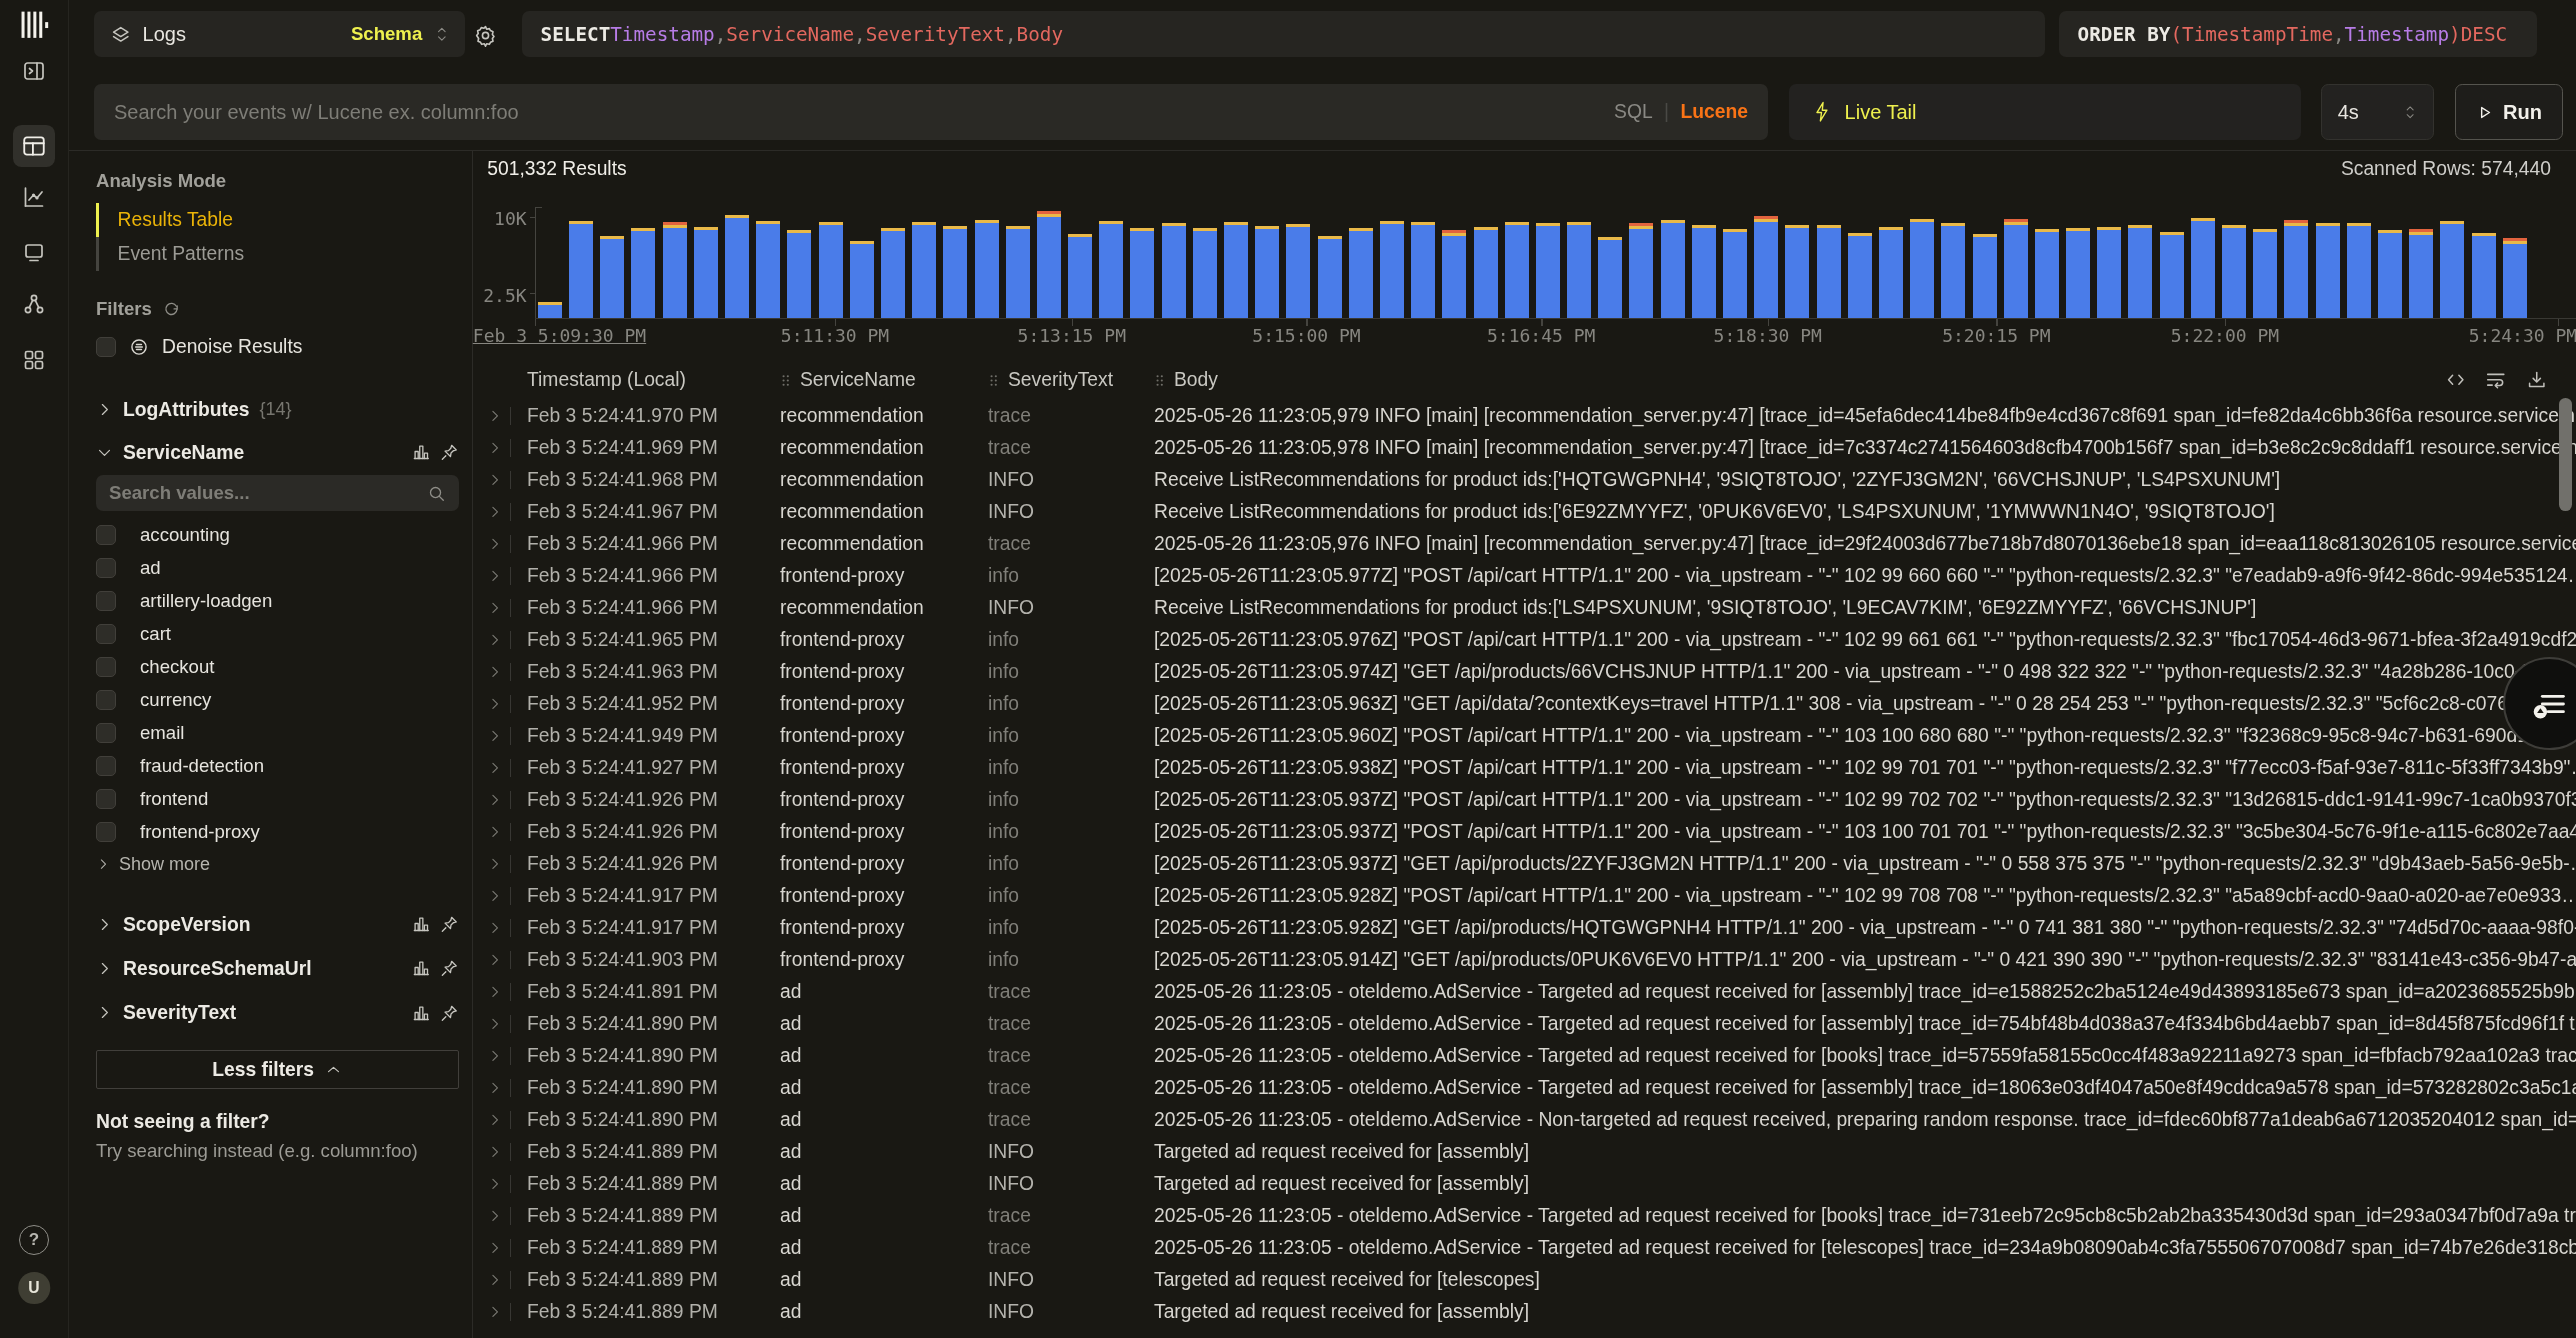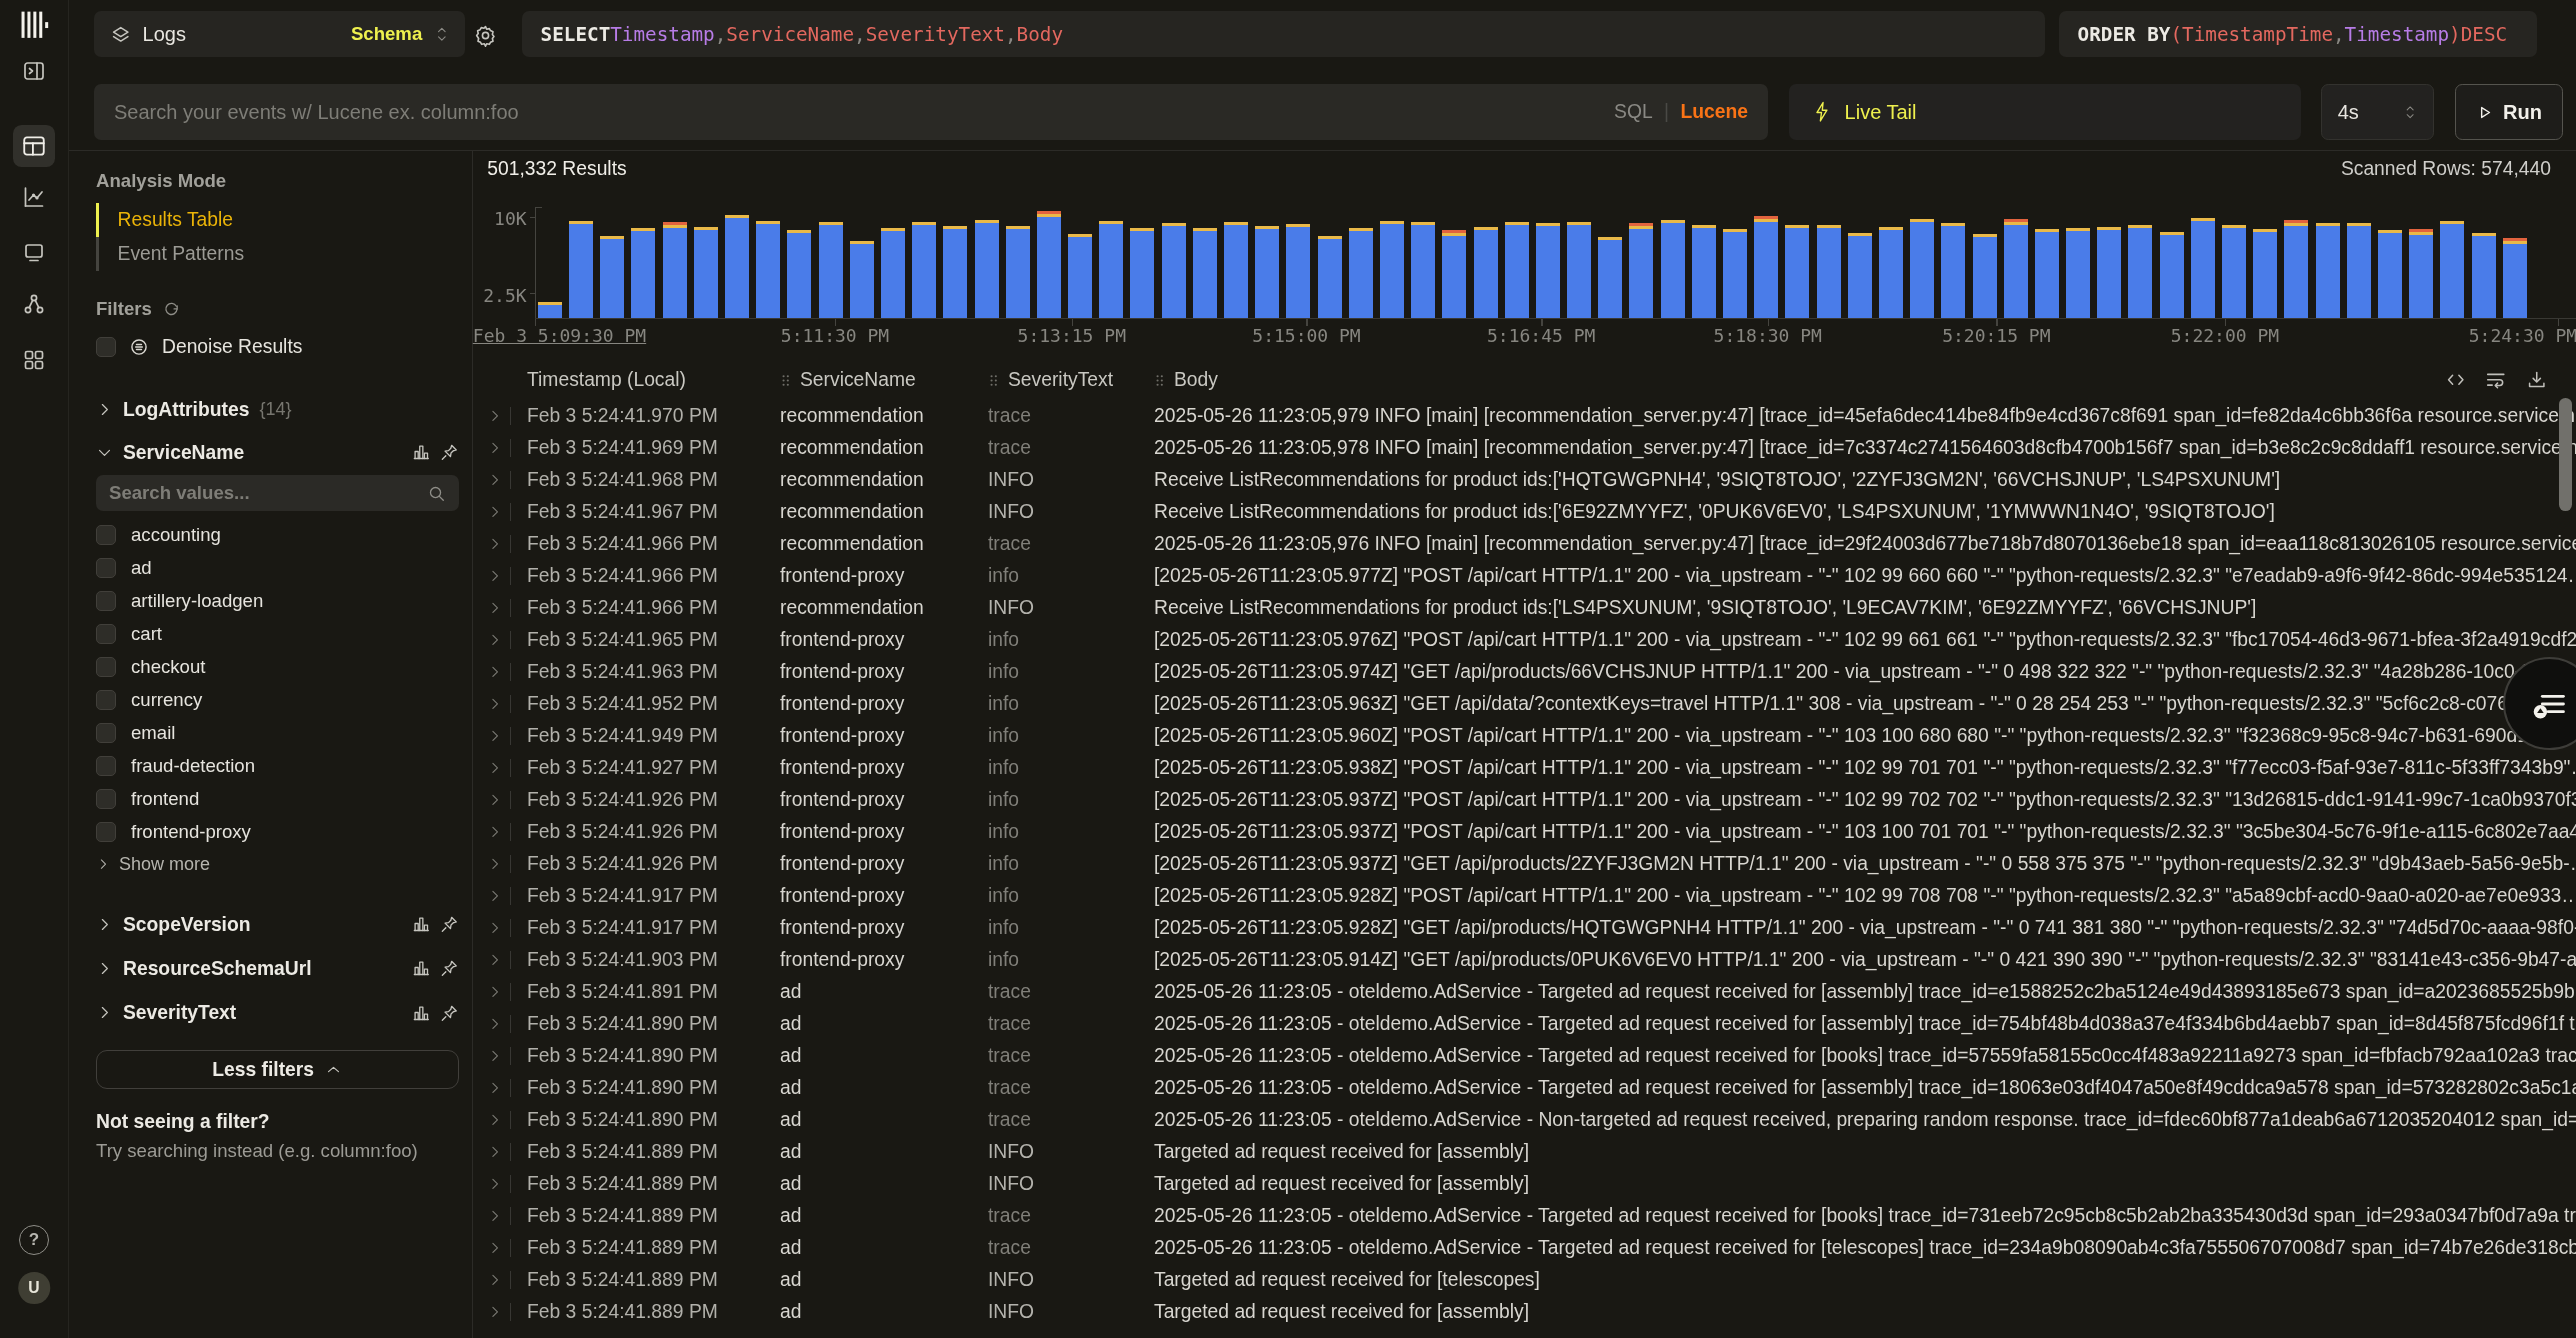--- a/index.html
+++ b/index.html
@@ -63,23 +63,23 @@
   .chkrow { display:flex; align-items:center; gap:13px; height:33px; font-size:19.3px; color:#e6e4de; }
   .chk { width:20px; height:20px; border-radius:5px; background:#2e2d28; border:0.7px solid #413f3a; flex:none; }
   .group-row { display:flex; align-items:center; gap:10px; height:37px; font-size:19.3px; font-weight:600; color:#eceae4; }
   .group-row .spacer { flex:1; }
   .badge-count { color:#77766f; font-weight:400; font-size:18px; }
   .valsearch { height:36px; background:#2b2a26; border-radius:7.2px; display:flex; align-items:center;
     padding:0 13px; margin:4.3px 0 7.2px 0; }
   .valsearch input { flex:1; background:transparent; border:none; outline:none; color:#e6e4de;
     font-size:18.6px; font-weight:600; font-family:"Liberation Sans", sans-serif; }
   .valsearch input::placeholder { color:#7e7d77; }
-  .val-row { display:flex; align-items:center; gap:15px; height:33px; font-size:18.6px; font-weight:500; color:#e6e4de; }
+  .val-row { display:flex; align-items:center; gap:24px; height:33px; font-size:18.6px; font-weight:500; color:#e6e4de; }
   .showmore { display:flex; align-items:center; gap:8.6px; height:31.5px; color:#b5b4ae; font-size:18px; }
-  .lessbtn { margin-top:18.6px; height:39px; border:0.7px solid #413f3b; border-radius:11px; display:flex;
+  .lessbtn { margin-top:18.6px; height:39px; border:0.7px solid #413f3b; border-radius:2px; display:flex;
     align-items:center; justify-content:center; gap:11.4px; font-size:19.3px; font-weight:bold; color:#eceae4; }
   .notseeing { margin-top:21.5px; font-size:19.3px; font-weight:bold; color:#eceae4; }
   .trysearch { margin-top:7.2px; font-size:18.6px; color:#9c9b95; }
 
   
   .main { position:absolute; left:473px; top:145px; width:2103px; height:1320px; }
   .results-count { position:absolute; left:14.3px; top:13px; font-size:19.3px; color:#f0eee8; }
   .scanned { position:absolute; right:25px; top:13px; font-size:19.3px; color:#cfceca; }
 
   .plot { position:absolute; left:62px; top:62px; width:2041px; height:111px; }

